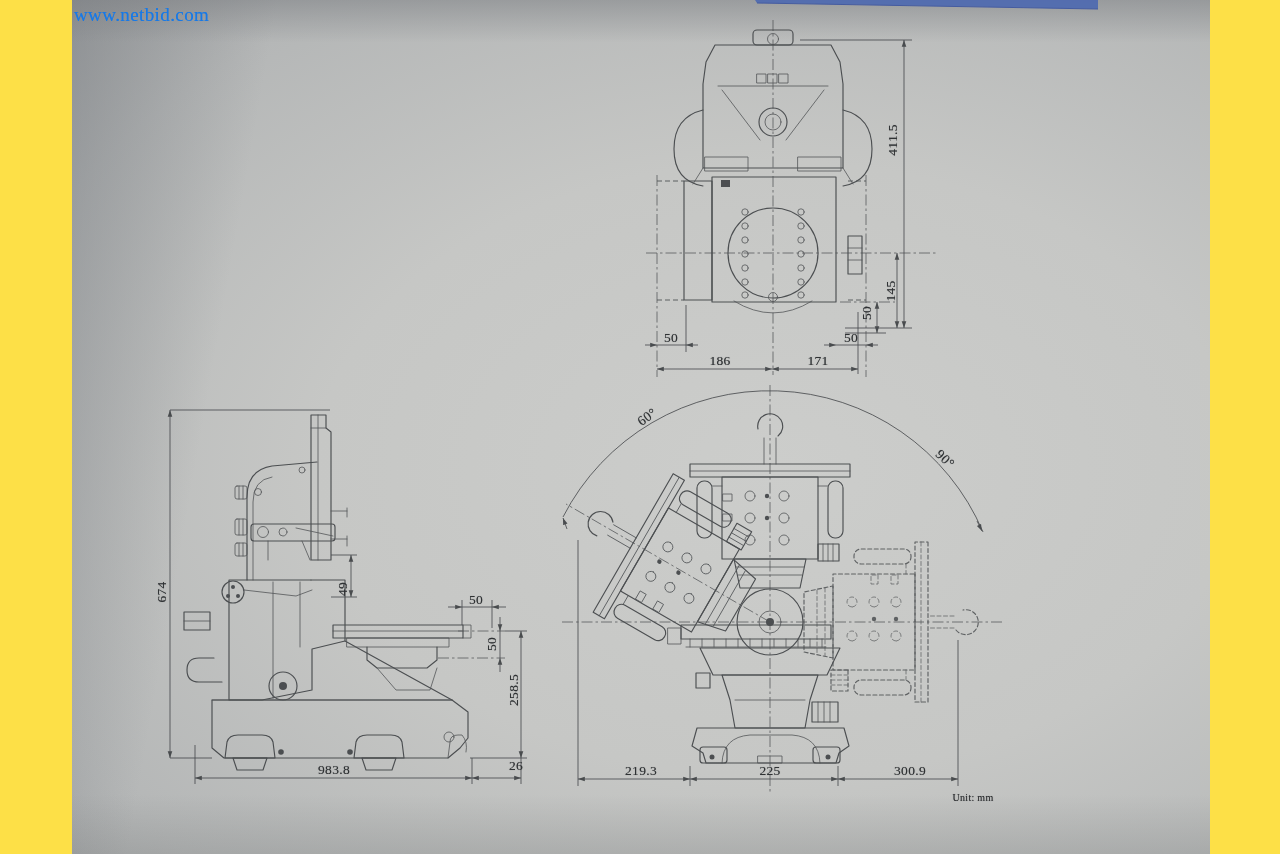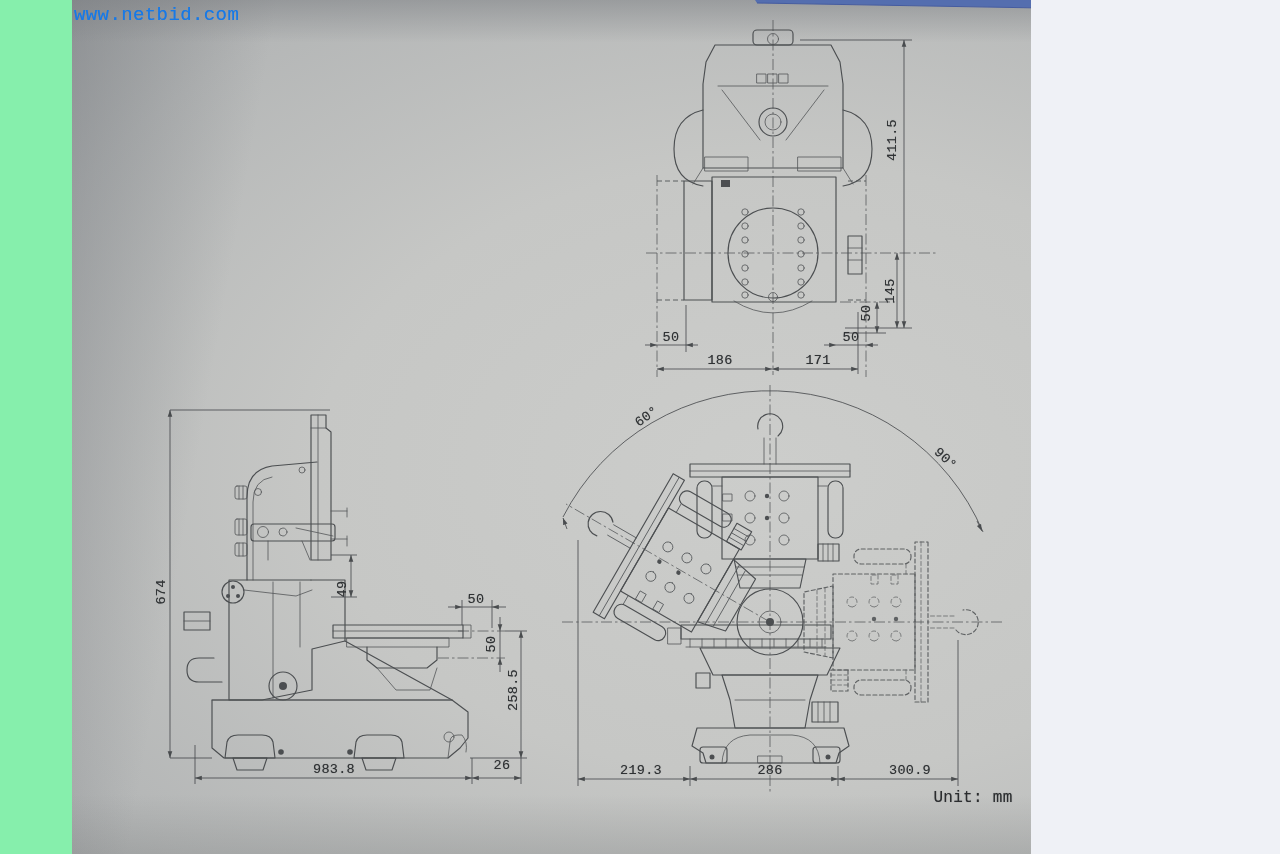--- a/index.html
+++ b/index.html
@@ -1,38 +1,38 @@
 <!DOCTYPE html>
 <html><head>
 <meta charset="utf-8">
 <style>
   html,body{margin:0;padding:0;background:#eff1f6;}
-  #stage{position:relative;width:1031px;height:854px;overflow:hidden;
-         font-family:Liberation Mono, monospace;background:#86efac;}
+  #stage{position:relative;width:1280px;height:854px;overflow:hidden;
+         font-family:Liberation Serif, serif;background:#fde047;}
   #photo{position:absolute;left:72px;top:0;width:1138px;height:854px;
     background:
       linear-gradient(180deg, rgba(122,125,129,.5), rgba(122,125,129,0) 5%),
       linear-gradient(0deg, rgba(122,125,125,.28), rgba(122,125,125,0) 7%),
       linear-gradient(100deg, rgba(116,120,125,.5), rgba(116,120,125,0) 16%),
       radial-gradient(90% 80% at 62% 55%, #cccdcb 0%, #c6c7c5 45%, #b5b7b7 80%, #a7a9aa 100%);
   }
   svg#draw{position:absolute;left:0;top:0;opacity:.9;filter:blur(.25px);}
   .o{fill:none;stroke:#3f4245;stroke-width:1.15;stroke-linejoin:round;stroke-linecap:round}
   .d{fill:none;stroke:#474a4d;stroke-width:.8;stroke-linejoin:round;stroke-linecap:round}
   .dim{fill:none;stroke:#3c3f42;stroke-width:.85}
   .cl{fill:none;stroke:#4b4e51;stroke-width:.8;stroke-dasharray:11 3 2.5 3}
   .dash{fill:none;stroke:#44474a;stroke-width:.9;stroke-dasharray:5 3}
   .f{fill:#3f4245;stroke:none}
   .lbl{position:absolute;font-size:13.5px;line-height:1;color:#2f3234;letter-spacing:.3px;
        white-space:nowrap;transform:translate(-50%,-50%);
        text-shadow:0 0 .7px rgba(47,50,52,.55);}
   .r90{transform:translate(-50%,-50%) rotate(-90deg);}
   .rA{transform:translate(-50%,-50%) rotate(-36deg);}
   .rB{transform:translate(-50%,-50%) rotate(43deg);}
-  .unit{font-size:16px;color:#2b2d2f;}
+  .unit{font-size:10px;color:#2b2d2f;}
   .wm{position:absolute;left:74px;top:4px;font-size:19px;color:#1679e8;
       letter-spacing:.4px;text-shadow:0 0 .6px rgba(22,121,232,.6);}
 </style>
 </head>
 <body>
 
 <div id="stage">
   <div id="photo"></div>
 
   <svg id="draw" width="1280" height="854" viewBox="0 0 1280 854">
@@ -245,22 +245,22 @@
   <div class="lbl" style="left:720px;top:361px;">186</div>
   <div class="lbl" style="left:818px;top:361px;">171</div>
   <div class="lbl" style="left:851px;top:338px;">50</div>
 
   <div class="lbl r90" style="left:162px;top:592px;">674</div>
   <div class="lbl r90" style="left:343px;top:589px;">49</div>
   <div class="lbl" style="left:476px;top:600px;">50</div>
   <div class="lbl r90" style="left:492px;top:644px;">50</div>
   <div class="lbl r90" style="left:514px;top:690px;">258.5</div>
   <div class="lbl" style="left:334px;top:770px;">983.8</div>
-  <div class="lbl" style="left:502px;top:766px;">26</div>
+  <div class="lbl" style="left:516px;top:766px;">26</div>
 
   <div class="lbl rA" style="left:647px;top:417px;">60°</div>
   <div class="lbl rB" style="left:945px;top:459px;">90°</div>
   <div class="lbl" style="left:641px;top:771px;text-align:center;">219.3</div>
-  <div class="lbl" style="left:770px;top:771px;">286</div>
+  <div class="lbl" style="left:770px;top:771px;">225</div>
   <div class="lbl" style="left:910px;top:771px;">300.9</div>
 
   <div class="lbl unit" style="left:973px;top:798px;">Unit: mm</div>
 </div>
 
 </body></html>

